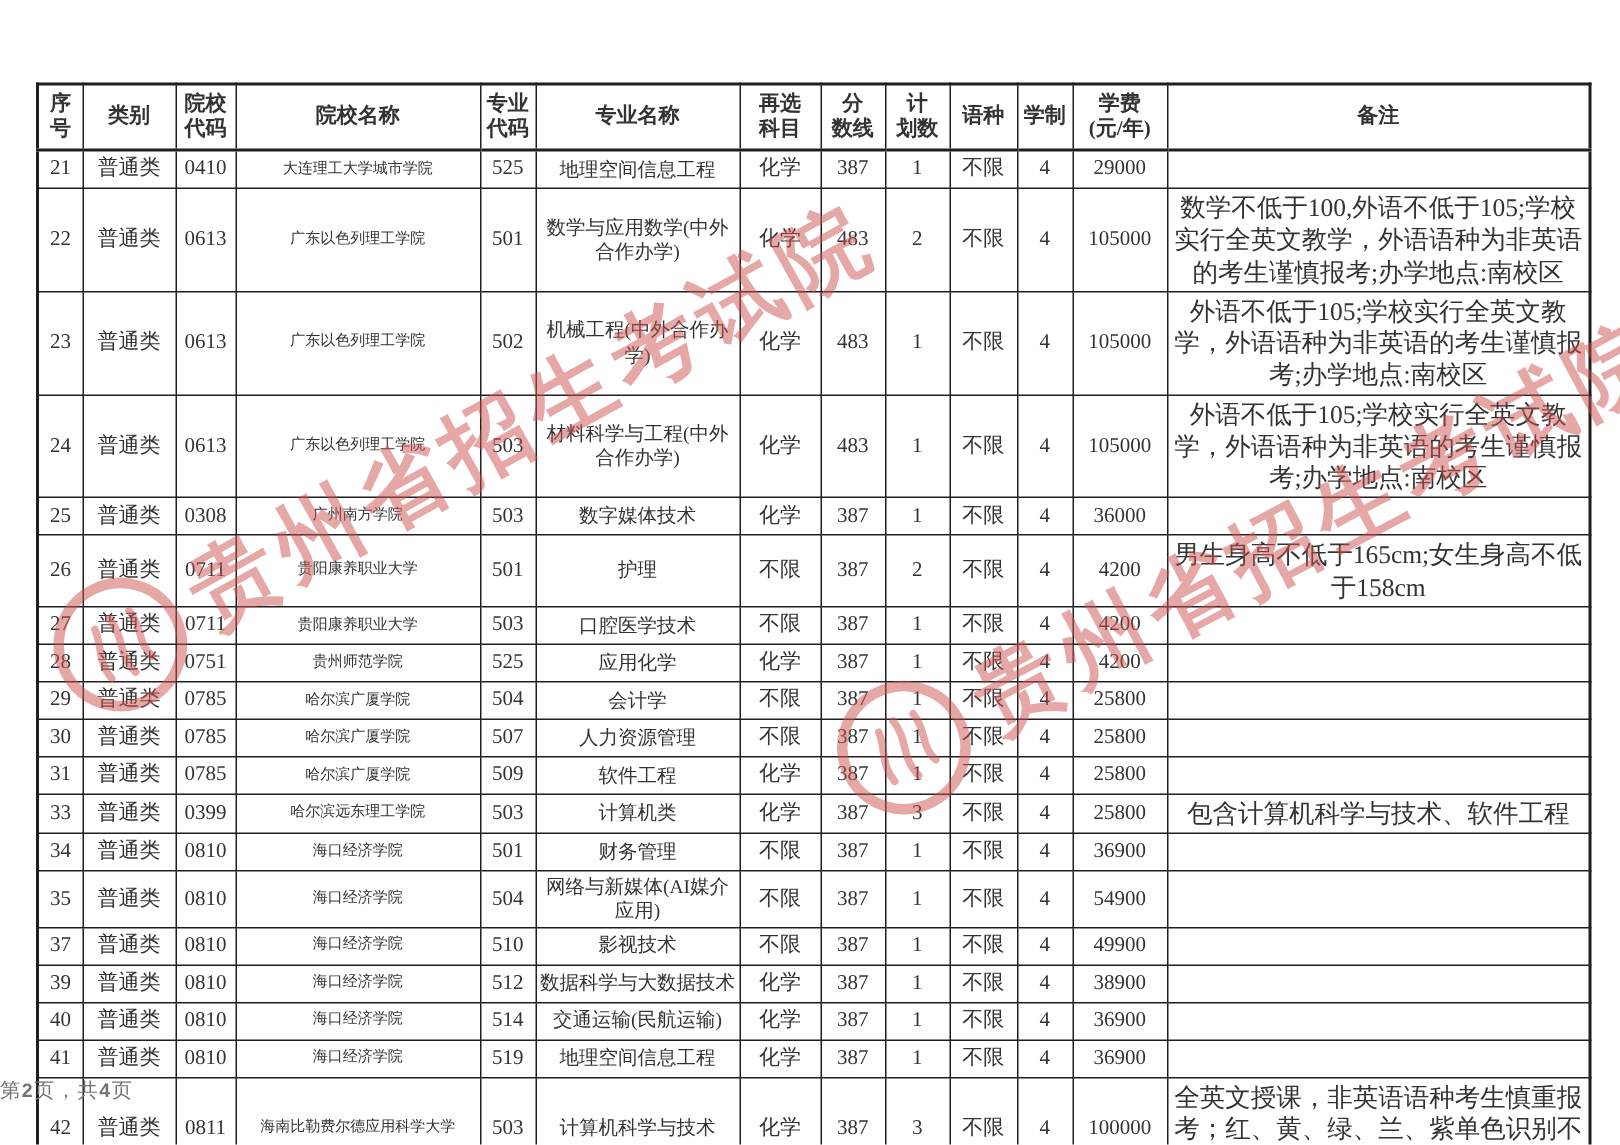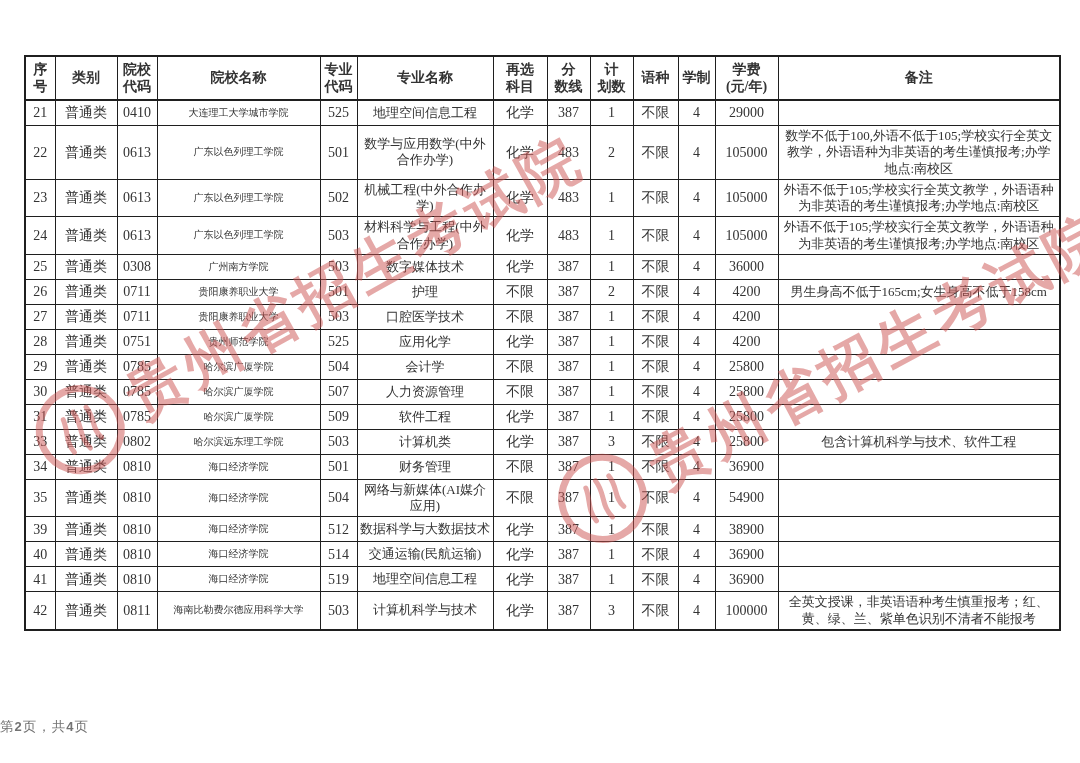--- a/index.html
+++ b/index.html
@@ -19,21 +19,21 @@
     vertical-align:middle;text-align:center;
     padding:2px 2px;line-height:1.25;
     overflow:hidden;
   }
   table.adm{border:2px solid #1f1f1f;}
   table.adm thead th{
     font-weight:bold;white-space:pre-line;height:38px;font-size:14px;
     border-bottom-width:2px;
   }
   table.adm td{height:20px;}
-  td.c-remark{text-align:left;font-size:13px;padding:3px 3px;}
+  td.c-remark{text-align:left;font-size:17px;padding:3px 3px;}
   td.c-major_name{font-size:13px;padding:2px 3px;margin-left:21px;}
   td.c-school_name{font-size:10px;}
   
   .wm{
     position:absolute;display:flex;align-items:center;gap:12px;
     transform-origin:left center;pointer-events:none;z-index:3;
     color:rgba(203,82,80,0.5);font-weight:bold;
   }
   #wm1{left:40px;top:406px;transform:rotate(-29deg);}
   #wm2{left:562px;top:474px;transform:rotate(-28deg);}
@@ -255,21 +255,21 @@
           <td class="c-score">387</td>
           <td class="c-plan">1</td>
           <td class="c-language">不限</td>
           <td class="c-years">4</td>
           <td class="c-tuition">25800</td>
           <td class="c-remark"></td>
         </tr>
         <tr>
           <td class="c-no">33</td>
           <td class="c-category">普通类</td>
-          <td class="c-school_code">0802</td>
+          <td class="c-school_code">0399</td>
           <td class="c-school_name">哈尔滨远东理工学院</td>
           <td class="c-major_code">503</td>
           <td class="c-major_name">计算机类</td>
           <td class="c-subject">化学</td>
           <td class="c-score">387</td>
           <td class="c-plan">3</td>
           <td class="c-language">不限</td>
           <td class="c-years">4</td>
           <td class="c-tuition">25800</td>
           <td class="c-remark">包含计算机科学与技术、软件工程</td>
@@ -295,20 +295,35 @@
           <td class="c-school_code">0810</td>
           <td class="c-school_name">海口经济学院</td>
           <td class="c-major_code">504</td>
           <td class="c-major_name">网络与新媒体(AI媒介应用)</td>
           <td class="c-subject">不限</td>
           <td class="c-score">387</td>
           <td class="c-plan">1</td>
           <td class="c-language">不限</td>
           <td class="c-years">4</td>
           <td class="c-tuition">54900</td>
+          <td class="c-remark"></td>
+        </tr>
+        <tr>
+          <td class="c-no">37</td>
+          <td class="c-category">普通类</td>
+          <td class="c-school_code">0810</td>
+          <td class="c-school_name">海口经济学院</td>
+          <td class="c-major_code">510</td>
+          <td class="c-major_name">影视技术</td>
+          <td class="c-subject">不限</td>
+          <td class="c-score">387</td>
+          <td class="c-plan">1</td>
+          <td class="c-language">不限</td>
+          <td class="c-years">4</td>
+          <td class="c-tuition">49900</td>
           <td class="c-remark"></td>
         </tr>
         <tr>
           <td class="c-no">39</td>
           <td class="c-category">普通类</td>
           <td class="c-school_code">0810</td>
           <td class="c-school_name">海口经济学院</td>
           <td class="c-major_code">512</td>
           <td class="c-major_name">数据科学与大数据技术</td>
           <td class="c-subject">化学</td>

